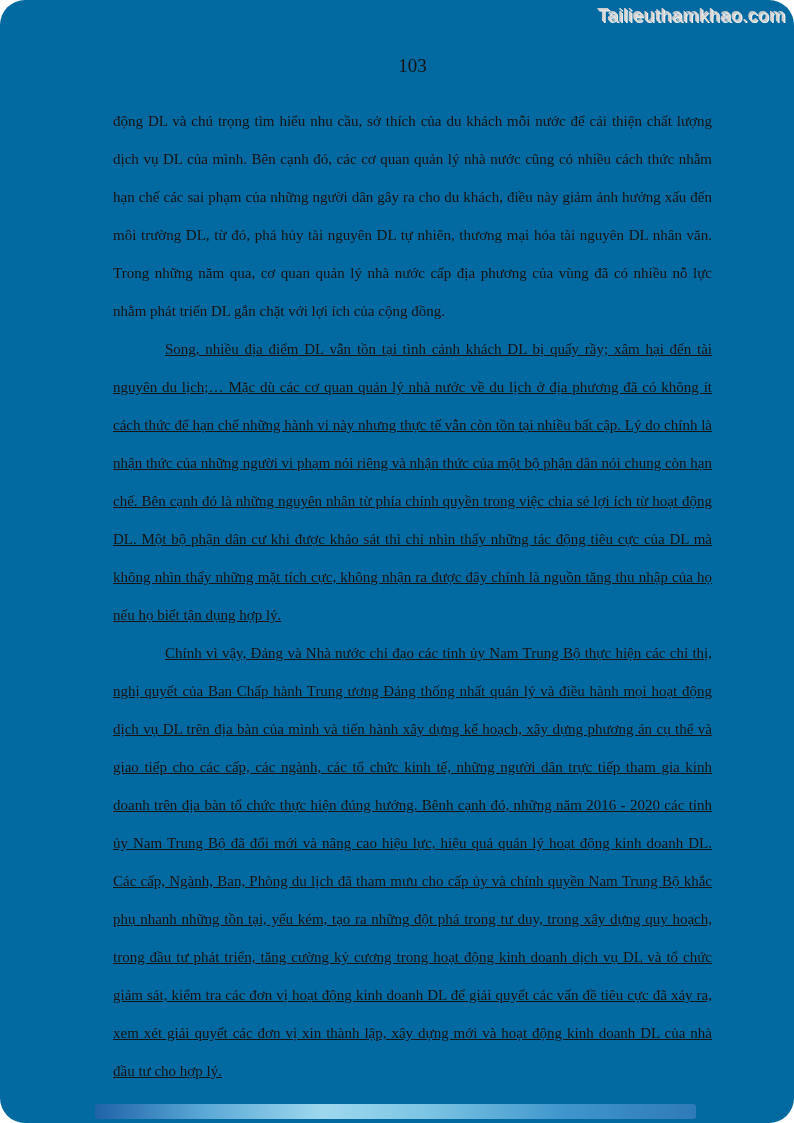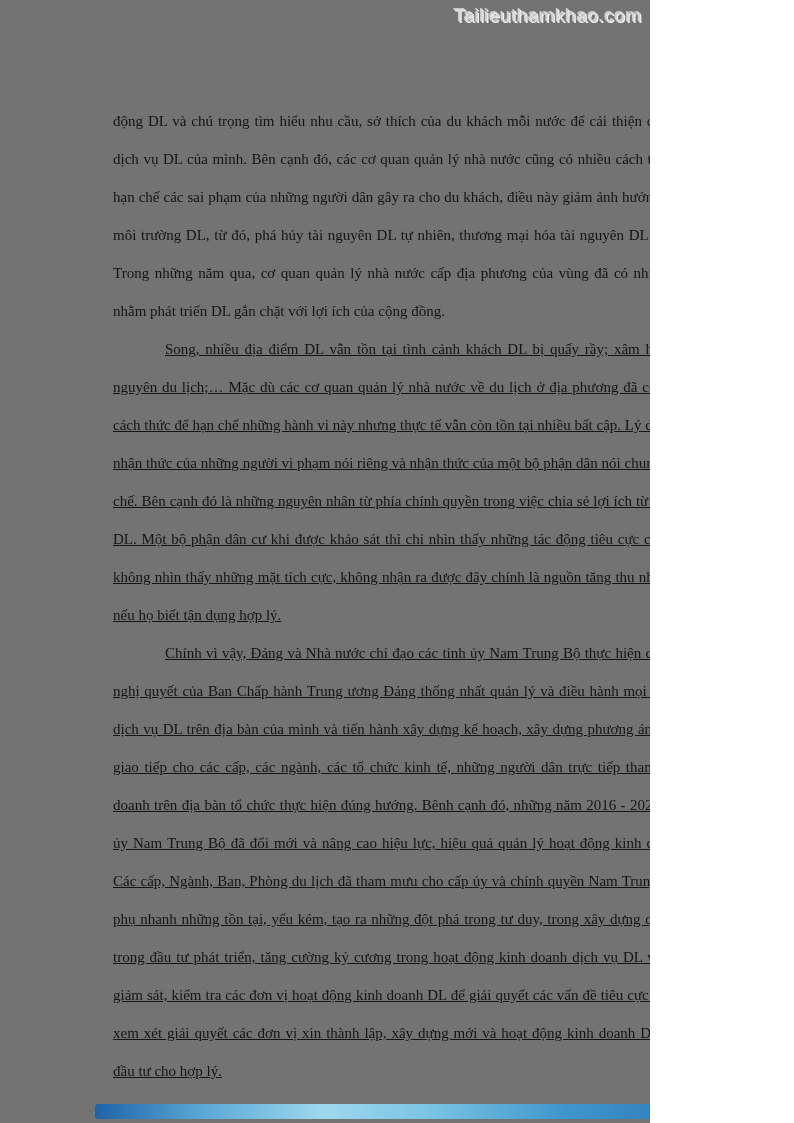--- a/index.html
+++ b/index.html
@@ -2,25 +2,26 @@
 <html><head>
 <meta charset="utf-8">
 <style>
   html, body {
     margin: 0;
     padding: 0;
     background: #ffffff;
   }
   .page {
     position: relative;
-    width: 650px;
+    width: 794px;
     height: 1123px;
-    background: #737373;
+    background: #0369a1;
     overflow: hidden;
     font-family: "Liberation Serif", "DejaVu Serif", serif;
+    border-radius: 25px;
   }
   .watermark {
     position: absolute;
     top: 5px;
     right: 8px;
     font-family: "Liberation Sans", "DejaVu Sans", sans-serif;
     font-size: 19px;
     letter-spacing: 0.5px;
     color: #d8d8d8;
     text-shadow: 1px 1px 0 #f4f4f4, -1px -1px 0 #c9c9c9;
@@ -69,20 +70,21 @@
       #2f7ab8 100%);
   }
 </style>
 </head>
 <body>
 
 <div class="page">
 
   <div class="watermark">Tailieuthamkhao.com</div>
 
+  <div class="page-number">103</div>
 
   <div class="body-text">
     <p>động DL và chú trọng tìm hiểu nhu cầu, sở thích của du khách mỗi nước để cải thiện chất lượng dịch vụ DL của mình. Bên cạnh đó, các cơ quan quản lý nhà nước cũng có nhiều cách thức nhằm hạn chế các sai phạm của những người dân gây ra cho du khách, điều này giảm ảnh hưởng xấu đến môi trường DL, từ đó, phá hủy tài nguyên DL tự nhiên, thương mại hóa tài nguyên DL nhân văn. Trong những năm qua, cơ quan quản lý nhà nước cấp địa phương của vùng đã có nhiều nỗ lực nhằm phát triển DL gắn chặt với lợi ích của cộng đồng.</p>
     <p class="indent">Song, nhiều địa điểm DL vẫn tồn tại tình cảnh khách DL bị quấy rầy; xâm hại đến tài nguyên du lịch;… Mặc dù các cơ quan quản lý nhà nước về du lịch ở địa phương đã có không ít cách thức để hạn chế những hành vi này nhưng thực tế vẫn còn tồn tại nhiều bất cập. Lý do chính là nhận thức của những người vi phạm nói riêng và nhận thức của một bộ phận dân nói chung còn hạn chế. Bên cạnh đó là những nguyên nhân từ phía chính quyền trong việc chia sẻ lợi ích từ hoạt động DL. Một bộ phận dân cư khi được khảo sát thì chỉ nhìn thấy những tác động tiêu cực của DL mà không nhìn thấy những mặt tích cực, không nhận ra được đây chính là nguồn tăng thu nhập của họ nếu họ biết tận dụng hợp lý.</p>
     <p class="indent">Chính vì vậy, Đảng và Nhà nước chỉ đạo các tỉnh ủy Nam Trung Bộ thực hiện các chỉ thị, nghị quyết của Ban Chấp hành Trung ương Đảng thống nhất quản lý và điều hành mọi hoạt động dịch vụ DL trên địa bàn của mình và tiến hành xây dựng kế hoạch, xây dựng phương án cụ thể và giao tiếp cho các cấp, các ngành, các tổ chức kinh tế, những người dân trực tiếp tham gia kinh doanh trên địa bàn tổ chức thực hiện đúng hướng. Bênh cạnh đó, những năm 2016 - 2020 các tỉnh ủy Nam Trung Bộ đã đổi mới và nâng cao hiệu lực, hiệu quả quản lý hoạt động kinh doanh DL. Các cấp, Ngành, Ban, Phòng du lịch đã tham mưu cho cấp ủy và chính quyền Nam Trung Bộ khắc phụ nhanh những tồn tại, yếu kém, tạo ra những đột phá trong tư duy, trong xây dựng quy hoạch, trong đầu tư phát triển, tăng cường kỷ cương trong hoạt động kinh doanh dịch vụ DL và tổ chức giảm sát, kiểm tra các đơn vị hoạt động kinh doanh DL để giải quyết các vấn đề tiêu cực đã xảy ra, xem xét giải quyết các đơn vị xin thành lập, xây dựng mới và hoạt động kinh doanh DL của nhà đầu tư cho hợp lý.</p>
   </div>
 
   <div class="footer-bar"></div>
 
 </div>

